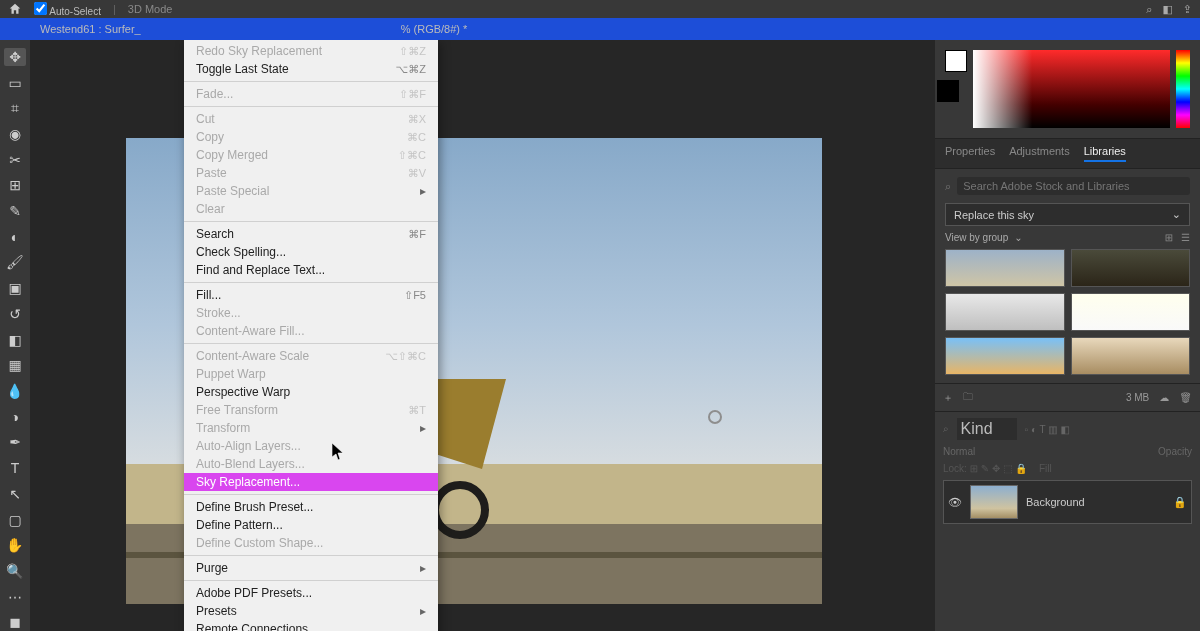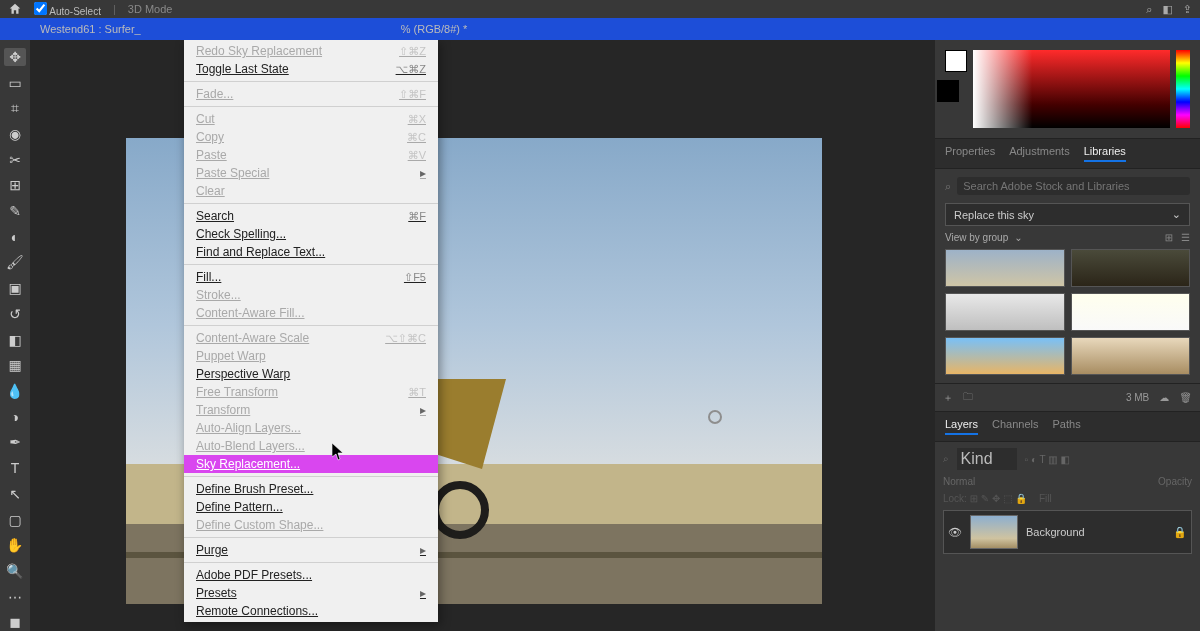--- a/index.html
+++ b/index.html
@@ -29,21 +29,21 @@
 .road { position: absolute; bottom: 0; left: 0; right: 0; height: 80px; background: #7d7460; }
 .road::before{content:"";position:absolute;left:0;right:0;top:28px;height:6px;background:#5b543f;}
 .ground{position:absolute;bottom:80px;left:0;right:0;height:60px;background:#c2b58a}
 .object{position:absolute;left:300px;bottom:65px;width:140px;height:160px;}
 .prop{position:absolute;left:0;top:0;width:80px;height:90px;background:#9a7d2e;clip-path:polygon(0 0,100% 0,70% 100%,0 80%);}
 .wheel{position:absolute;left:5px;bottom:0;width:58px;height:58px;border:8px solid #1e1d1b;border-radius:50%;}
 .circle{position:absolute;right:100px;bottom:180px;width:14px;height:14px;border:2px solid #8e8e8e;border-radius:50%;}
 
 
 .menu { position: absolute; left: 154px; top: 0; width: 254px; background: #f0f0f0; color: #222; box-shadow: 2px 3px 10px rgba(0,0,0,.4); z-index: 100; font-size: 12px; padding: 2px 0; }
-.menu-item { display: flex; justify-content: space-between; align-items: center; padding: 2px 12px; white-space: nowrap; cursor: default; text-decoration: underline; }
+.menu-item { display: flex; justify-content: space-between; align-items: center; padding: 2px 12px; white-space: nowrap; cursor: default; }
 .menu-item.disabled { color: #a9a9a9; }
 .menu-item.highlighted { background: #d946ef; color: #fff; }
 .menu-item .sc { color: #888; font-size: 11px; }
 .menu-item.disabled .sc{color:#c4c4c4}
 .menu-item .sub { color: #666; }
 .menu-sep { height: 1px; background: #d0d0d0; margin: 3px 0; }
 
 
 .right { width: 265px; background: #383838; display: flex; flex-direction: column; }
 
@@ -171,20 +171,24 @@
         <div class="menu-sep"></div>
         <div class="menu-item disabled">
           <span>Cut</span>
           <span class="sc">⌘X</span>
         </div>
         <div class="menu-item disabled">
           <span>Copy</span>
           <span class="sc">⌘C</span>
         </div>
         <div class="menu-item disabled">
+          <span>Copy Merged</span>
+          <span class="sc">⇧⌘C</span>
+        </div>
+        <div class="menu-item disabled">
           <span>Paste</span>
           <span class="sc">⌘V</span>
         </div>
         <div class="menu-item disabled">
           <span>Paste Special</span>
           <span class="sub">▸</span>
         </div>
         <div class="menu-item disabled">
           <span>Clear</span>
         </div>
@@ -318,25 +322,20 @@
       <div class="libs-footer">
         <span>＋</span>
         <span>🗀</span>
         <span class="mb">3 MB</span>
         <span>☁</span>
         <span>🗑</span>
       </div>
     </div>
 
     <div class="panel-section" style="flex:1">
-      <div class="panel-tabs" id="layers-tabs">
-          <span class="active">Layers</span>
-          <span>Channels</span>
-          <span>Paths</span>
-        </div>
       <div class="layers-body">
         <div class="layers-options">
           <span>⌕</span>
             <input value="Kind" style="">
           <span>▫ ◐ T ▥ ◧</span>
         </div>
         <div class="layers-options">
           <span>Normal</span>
           <span style="flex:1"></span>
           <span>Opacity</span>

